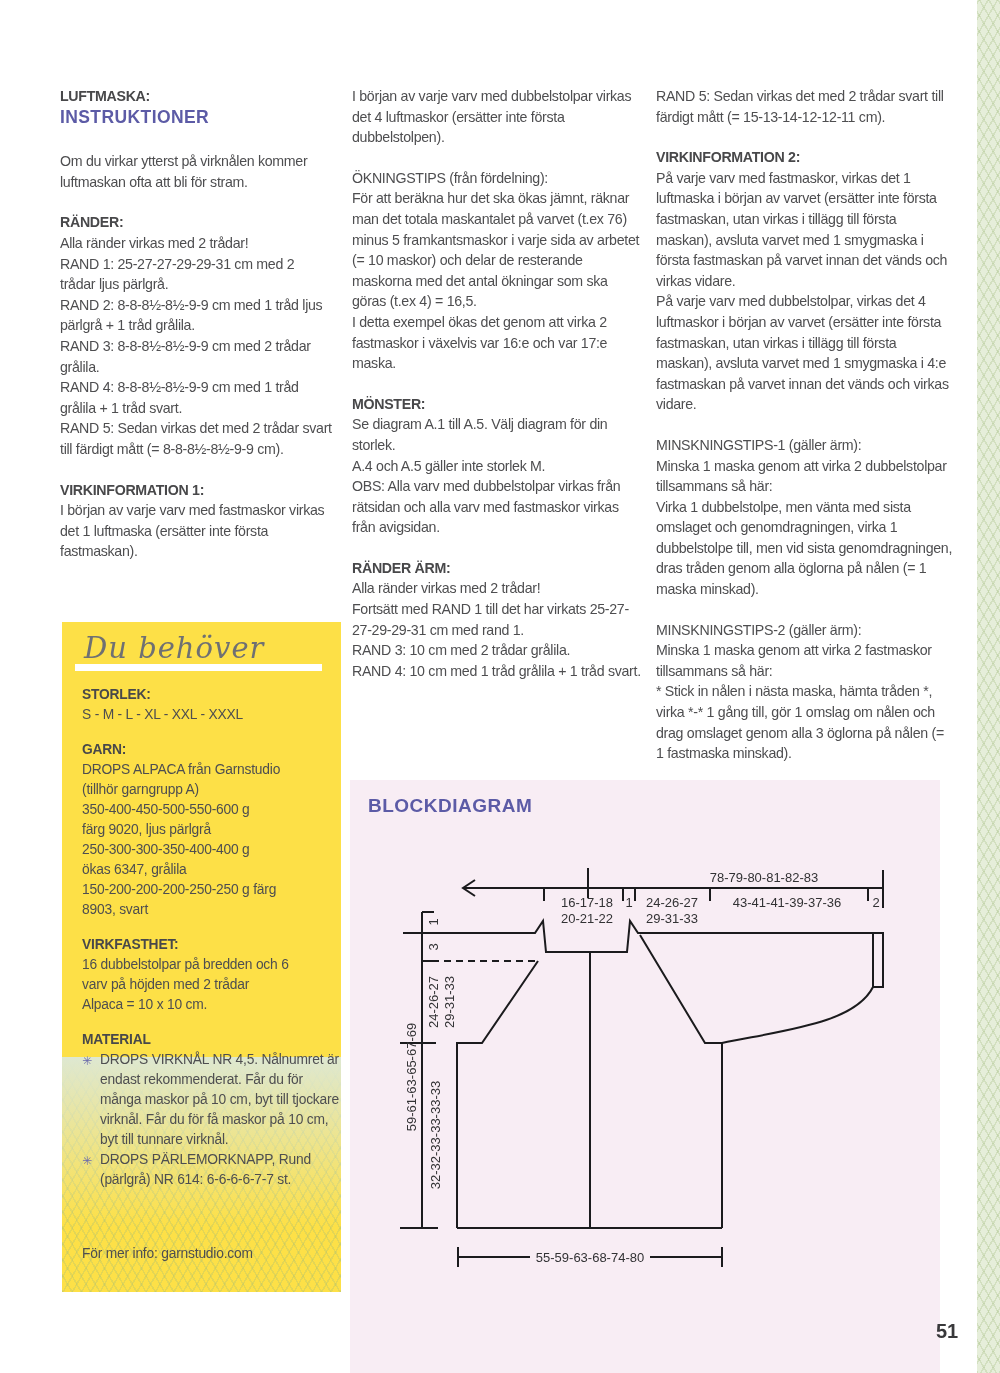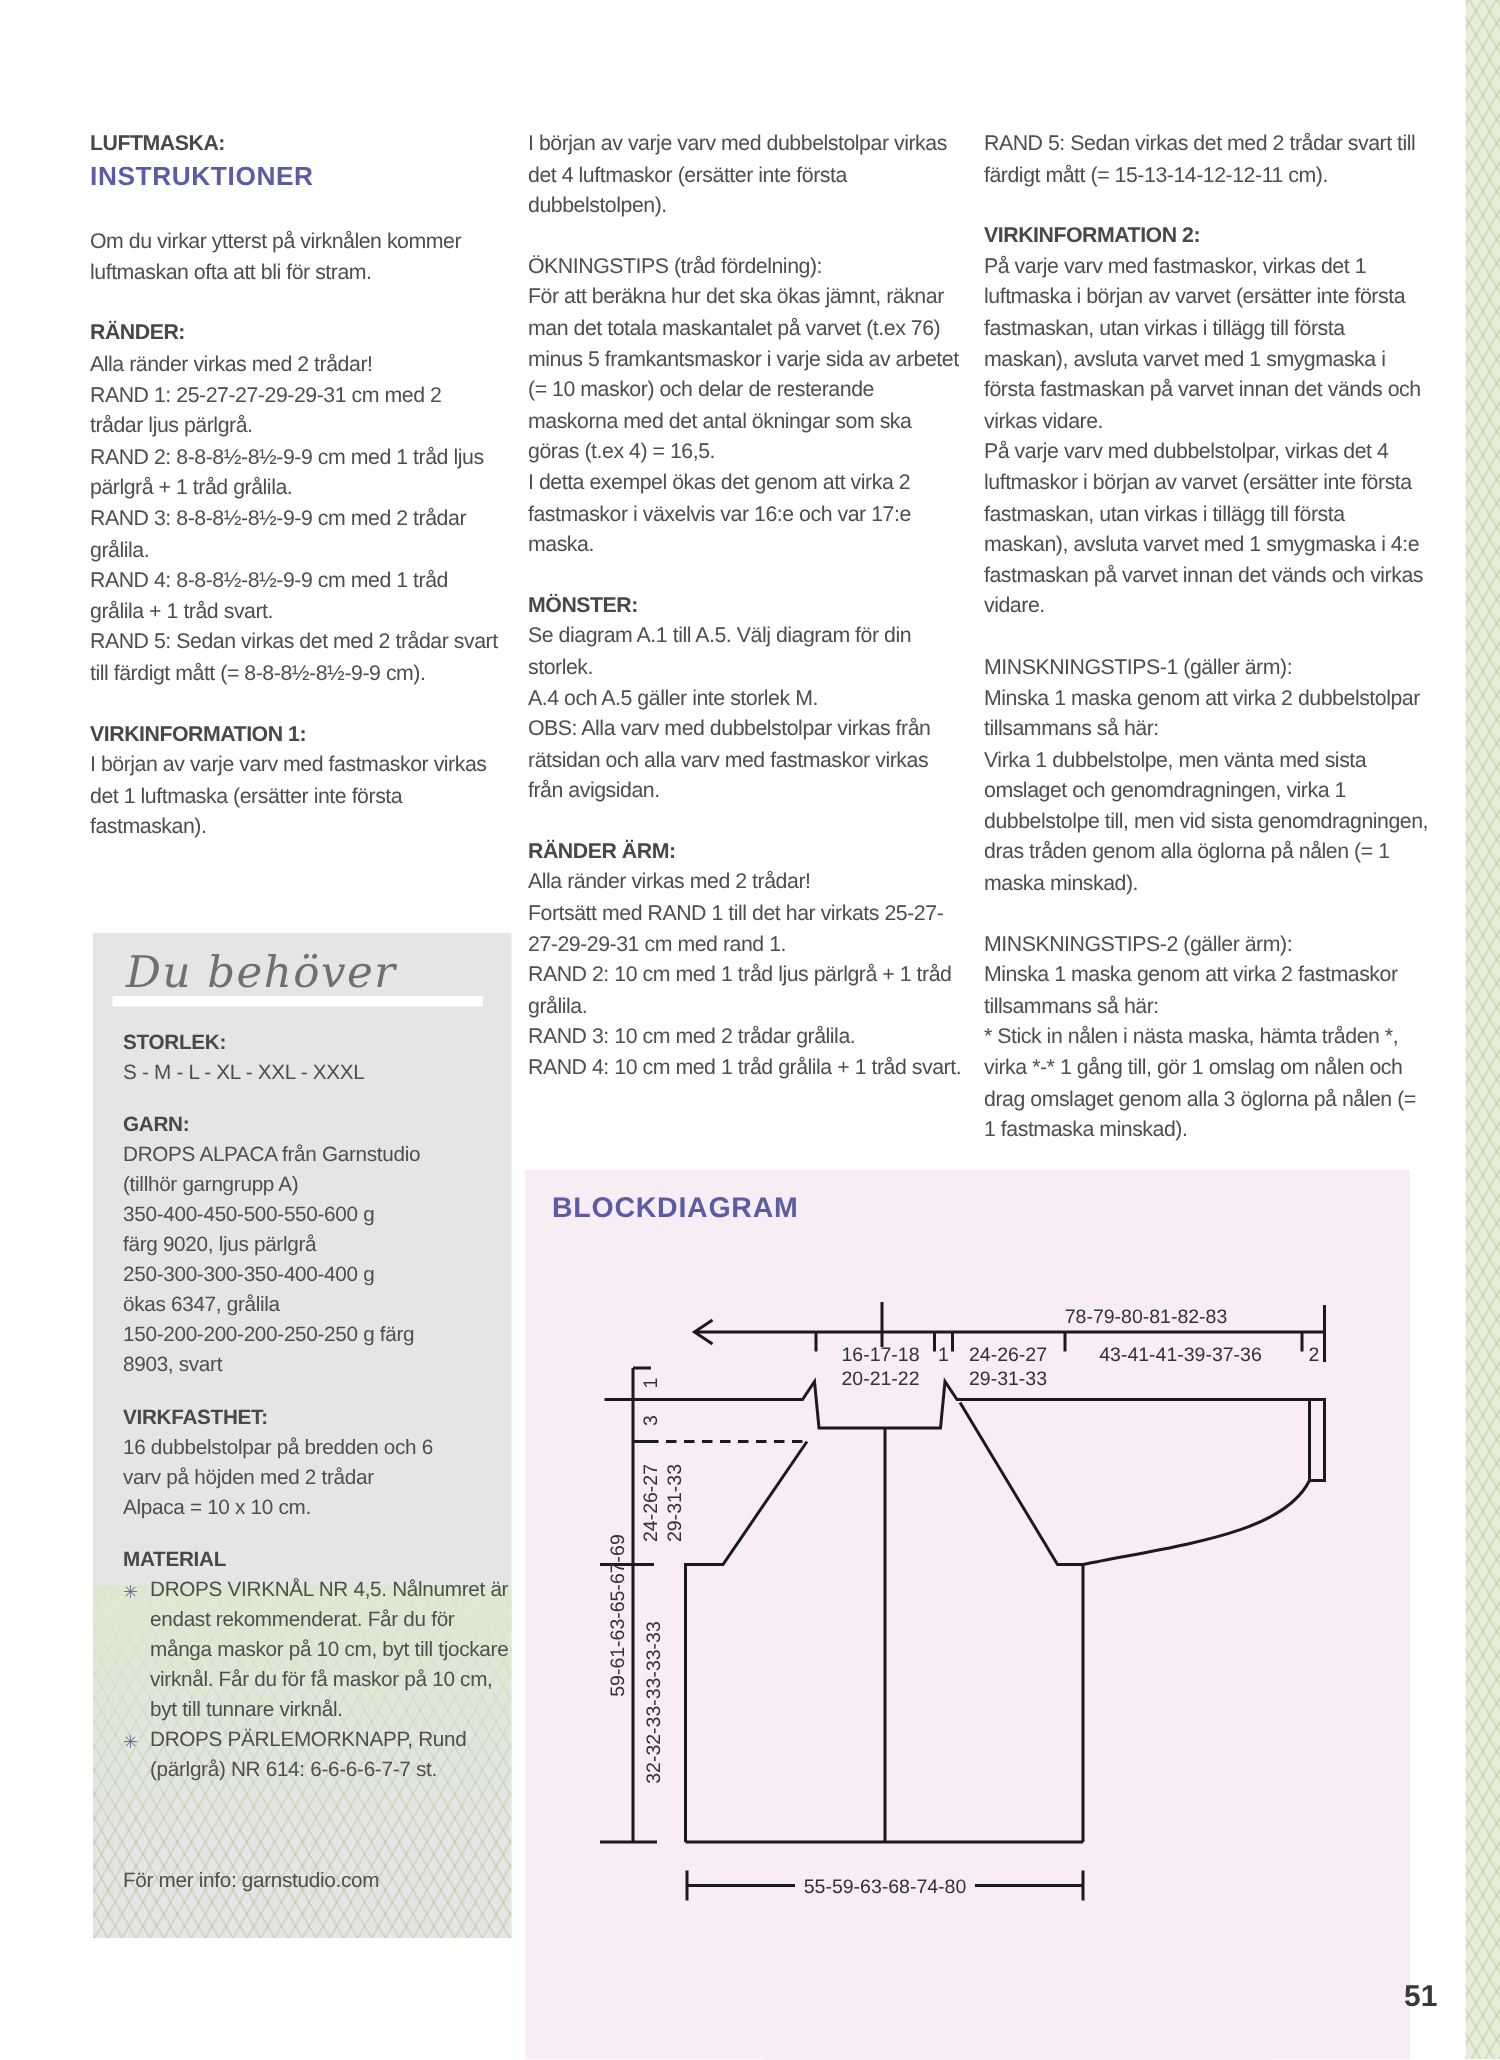--- a/index.html
+++ b/index.html
@@ -7,21 +7,21 @@
         font-family:"Liberation Sans","DejaVu Sans",sans-serif;color:#4e4e50;}
 
   
   .col{position:absolute;top:86px;font-size:14.2px;line-height:20.6px;letter-spacing:-0.3px;}
   .block{margin:0 0 20px 0;}
   .block.h{margin-bottom:0;font-weight:bold;color:#48484a;}
   .block.title{margin-bottom:24px;font-size:17.5px;font-weight:bold;letter-spacing:0.4px;color:#5c5ba6;}
   .line{min-height:1px;}
 
   
-  .needs-box{position:absolute;left:62px;top:622px;width:279px;height:670px;background:#e5e5e5;
+  .needs-box{position:absolute;left:62px;top:622px;width:279px;height:670px;background:#fde047;
              font-size:13.8px;line-height:20px;letter-spacing:-0.2px;}
   .needs-box > *{position:relative;z-index:1;}
   .needs-title{margin:16px 0 6px 22px;font-family:"DejaVu Serif",serif;font-style:italic;
                font-size:29px;color:#6f7072;letter-spacing:1px;}
   .needs-bar{margin-left:13px;width:247px;height:7px;background:#ffffff;}
   #needs-sections{padding:14px 0 0 20px;}
   .nsec{margin-bottom:15px;}
   .nh{font-weight:bold;color:#48484a;}
   .nbullet{position:relative;padding-left:18px;}
   .bic{position:absolute;left:0;top:1px;color:#6b6bab;font-size:12px;}
@@ -82,39 +82,38 @@
       </div>
       <div class="block p">
         <div class="line">I början av varje varv med fastmaskor virkas det 1 luftmaska (ersätter inte första fastmaskan).</div>
       </div>
     </div>
   <div class="col" style="left:352px;width:290px">
       <div class="block p">
         <div class="line">I början av varje varv med dubbelstolpar virkas det 4 luftmaskor (ersätter inte första dubbelstolpen).</div>
       </div>
       <div class="block p">
-        <div class="line">ÖKNINGSTIPS (tråd fördelning):</div>
+        <div class="line">ÖKNINGSTIPS (från fördelning):</div>
         <div class="line">För att beräkna hur det ska ökas jämnt, räknar man det totala maskantalet på varvet (t.ex 76) minus 5 framkantsmaskor i varje sida av arbetet (= 10 maskor) och delar de resterande maskorna med det antal ökningar som ska göras (t.ex 4) = 16,5.</div>
         <div class="line">I detta exempel ökas det genom att virka 2 fastmaskor i växelvis var 16:e och var 17:e maska.</div>
       </div>
       <div class="block h">
         <div class="line">MÖNSTER:</div>
       </div>
       <div class="block p">
         <div class="line">Se diagram A.1 till A.5. Välj diagram för din storlek.</div>
         <div class="line">A.4 och A.5 gäller inte storlek M.</div>
         <div class="line">OBS: Alla varv med dubbelstolpar virkas från rätsidan och alla varv med fastmaskor virkas från avigsidan.</div>
       </div>
       <div class="block h">
         <div class="line">RÄNDER ÄRM:</div>
       </div>
       <div class="block p">
         <div class="line">Alla ränder virkas med 2 trådar!</div>
         <div class="line">Fortsätt med RAND 1 till det har virkats 25-27-27-29-29-31 cm med rand 1.</div>
-        <div class="line">RAND 2: 10 cm med 1 tråd ljus pärlgrå + 1 tråd grålila.</div>
         <div class="line">RAND 3: 10 cm med 2 trådar grålila.</div>
         <div class="line">RAND 4: 10 cm med 1 tråd grålila + 1 tråd svart.</div>
       </div>
     </div>
   <div class="col" style="left:656px;width:298px">
       <div class="block p">
         <div class="line">RAND 5: Sedan virkas det med 2 trådar svart till färdigt mått (= 15-13-14-12-12-11 cm).</div>
       </div>
       <div class="block h">
         <div class="line">VIRKINFORMATION 2:</div>

